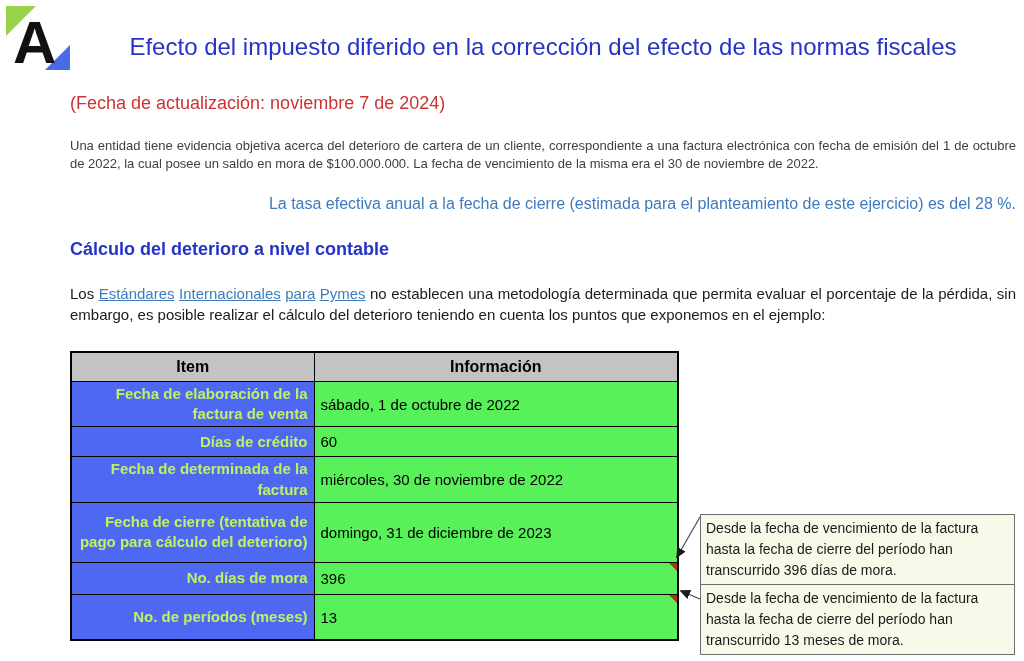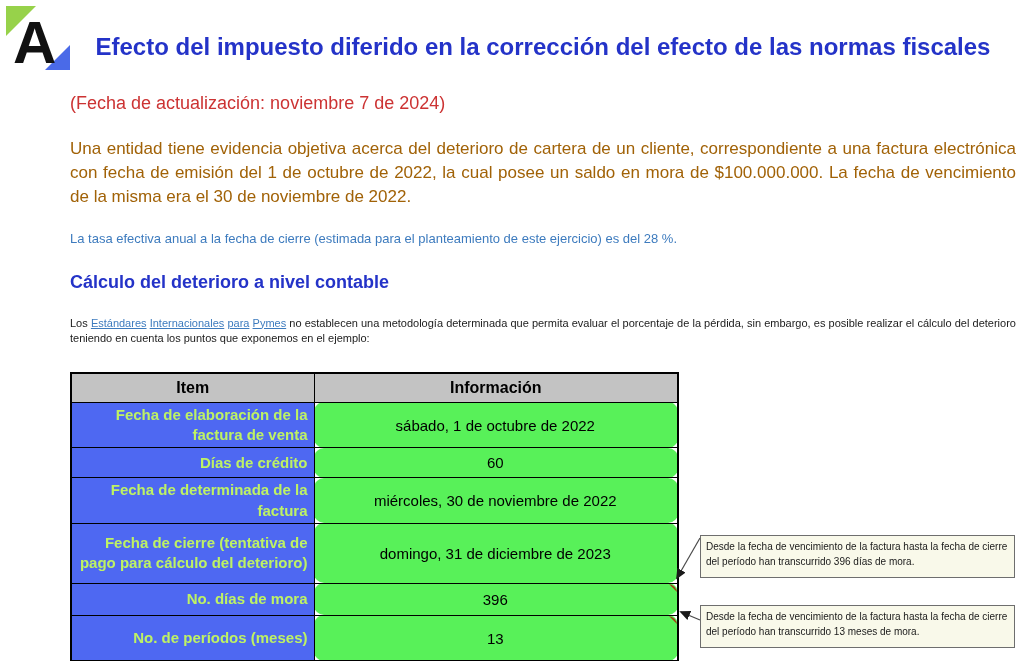--- a/index.html
+++ b/index.html
@@ -7,39 +7,39 @@
   body {
     width: 1024px; height: 661px; overflow: hidden; position: relative;
     font-family: "Liberation Sans", sans-serif; color: #1b1b1b;
   }
   .logo {
     position: absolute; top: 2px; left: 3px; width: 70px; height: 70px;
   }
   .content { padding: 0 8px 0 70px; }
   h1.page-title {
     margin: 30px auto 0 auto; max-width: 912px;
-    font-size: 24px; font-weight: bold; text-align: center;
+    font-size: 24px; font-weight: normal; text-align: center;
     color: var(--title-blue, #2433C8); line-height: 1.38;
   }
   .update-date {
     margin-top: 30px; font-size: 18px; color: var(--date-red, #CC3333);
   }
   .body-par {
-    margin-top: 23px; font-size: 17px; line-height: 1.4;
-    text-align: justify; color: #a16207; max-width: 947px;
+    margin-top: 23px; font-size: 13px; line-height: 1.4;
+    text-align: justify; color: #404040; max-width: 947px;
   }
   .rate-note {
-    margin-top: 22px; font-size: 13px; color: var(--steel-blue, #3D7BBE);
+    margin-top: 22px; font-size: 16px; color: var(--steel-blue, #3D7BBE); text-align: right;
   }
   h2.section-heading {
     margin-top: 26px; font-size: 18px; font-weight: bold;
     color: var(--title-blue, #2433C8);
   }
   .method-par {
-    margin-top: 23px; font-size: 11px; line-height: 1.4;
+    margin-top: 23px; font-size: 15px; line-height: 1.4;
     text-align: justify; max-width: 947px;
   }
   .method-par a {
     color: var(--steel-blue, #3D7BBE); text-decoration: underline; cursor: pointer;
   }
   .table-area { position: relative; margin-top: 26px; height: 288px; }
   table.calc-table {
     border-collapse: collapse; table-layout: fixed; width: 607px;
     border: 2px solid #000;
   }
@@ -50,33 +50,32 @@
     background: var(--header-gray, #C3C3C3); color: #000; font-weight: bold;
     font-size: 16px; text-align: center; height: 29px;
   }
   td.item-cell {
     background: var(--label-blue, #4E68F2); color: #bef264; font-weight: bold;
     font-size: 15px; text-align: right; padding: 2px 6px 2px 6px; line-height: 1.35;
     vertical-align: middle;
   }
   td.info-cell {
     background: var(--value-green, #58F159); color: #000; font-size: 15px;
-    text-align: center; padding: 2px 7px 2px 6px; vertical-align: middle;
+    text-align: left; padding: 2px 7px 2px 6px; vertical-align: middle;
     position: relative;
-    border-radius: 10px;
   }
   .comment-indicator {
     position: absolute; top: 0; right: 0; width: 0; height: 0;
     border-top: 8px solid var(--indicator-red, #A63A10);
     border-left: 8px solid transparent;
   }
   .callout {
     position: absolute; width: 315px; min-height: 43px;
     background: var(--callout-bg, #F9F9EA); border: 1px solid #6e6e6e;
-    font-size: 10px; line-height: 1.5; color: #1a1a1a; padding: 3px 5px;
+    font-size: 14px; line-height: 1.5; color: #1a1a1a; padding: 3px 5px;
   }
   .callout-1 { left: 630px; top: 163px; }
   .callout-2 { left: 630px; top: 233px; }
   .connector-overlay {
     position: absolute; left: 0; top: 0; width: 952px; height: 288px;
     pointer-events: none;
   }
 </style>
 </head>
 <body>

